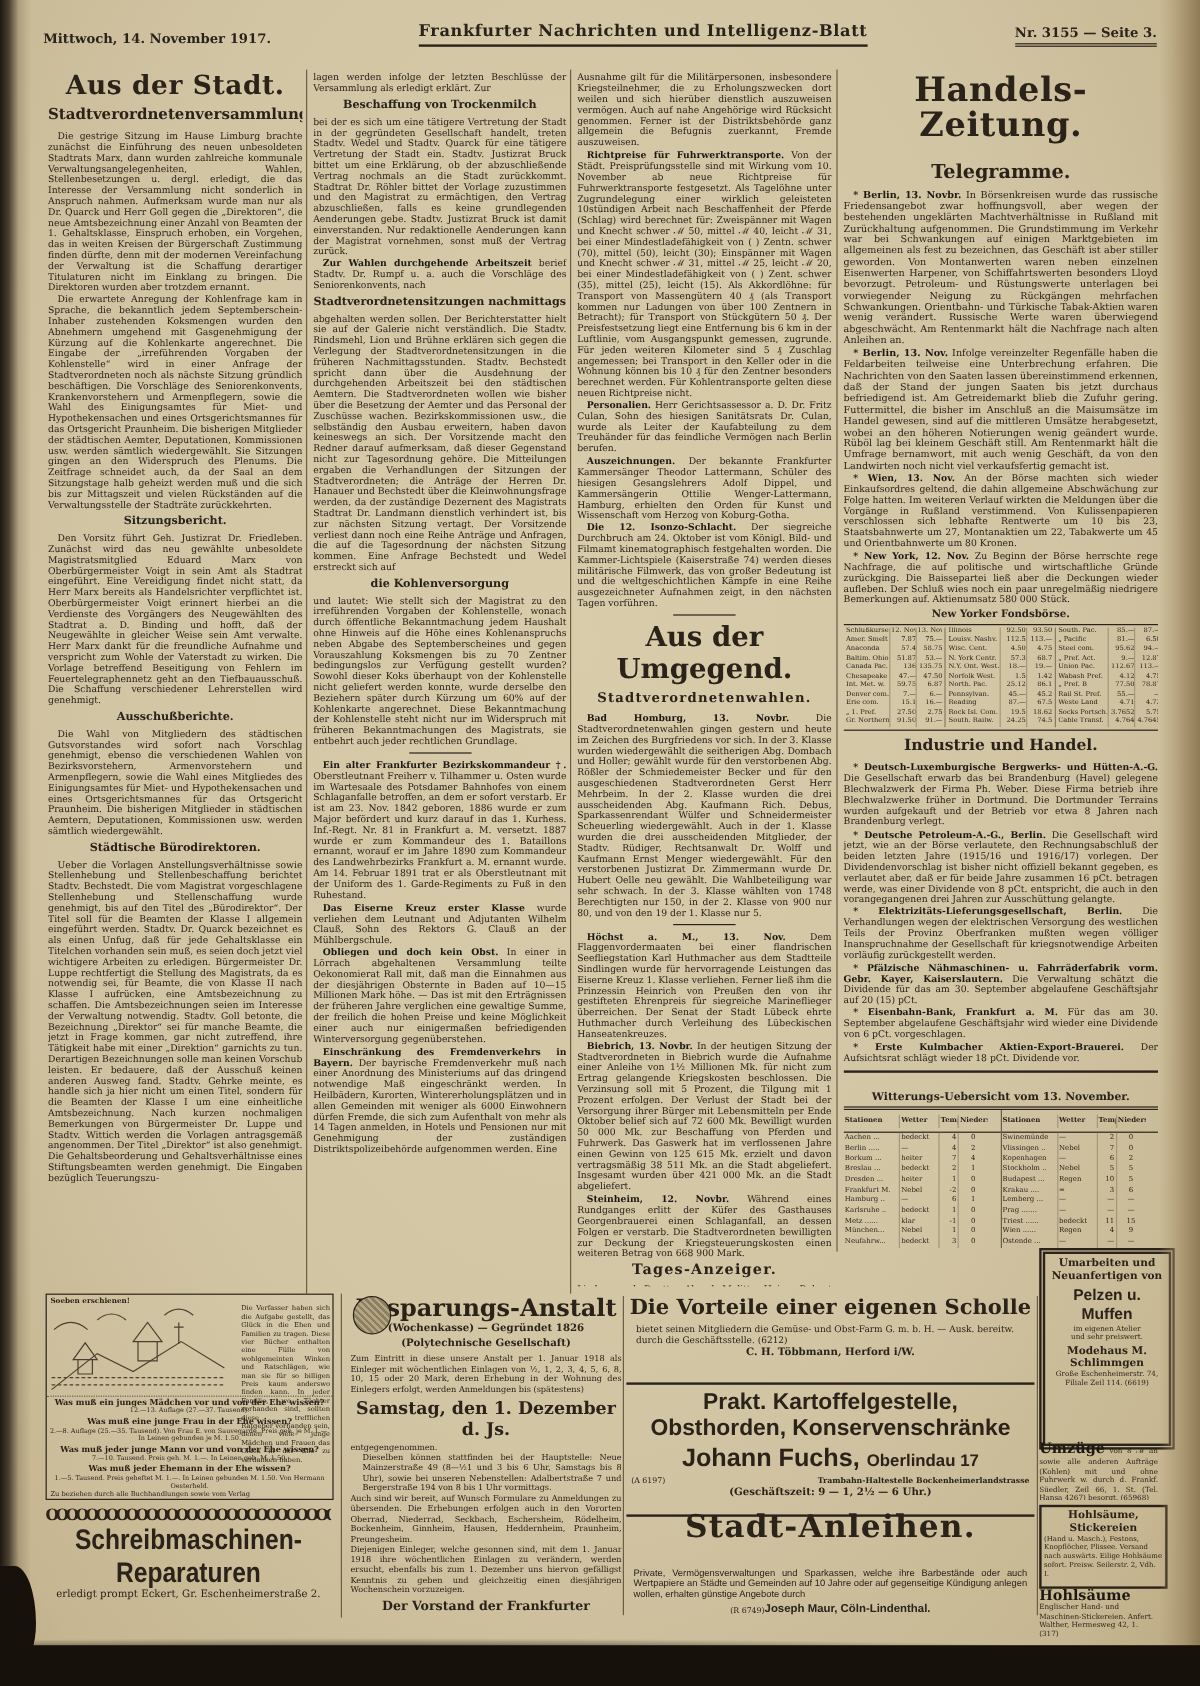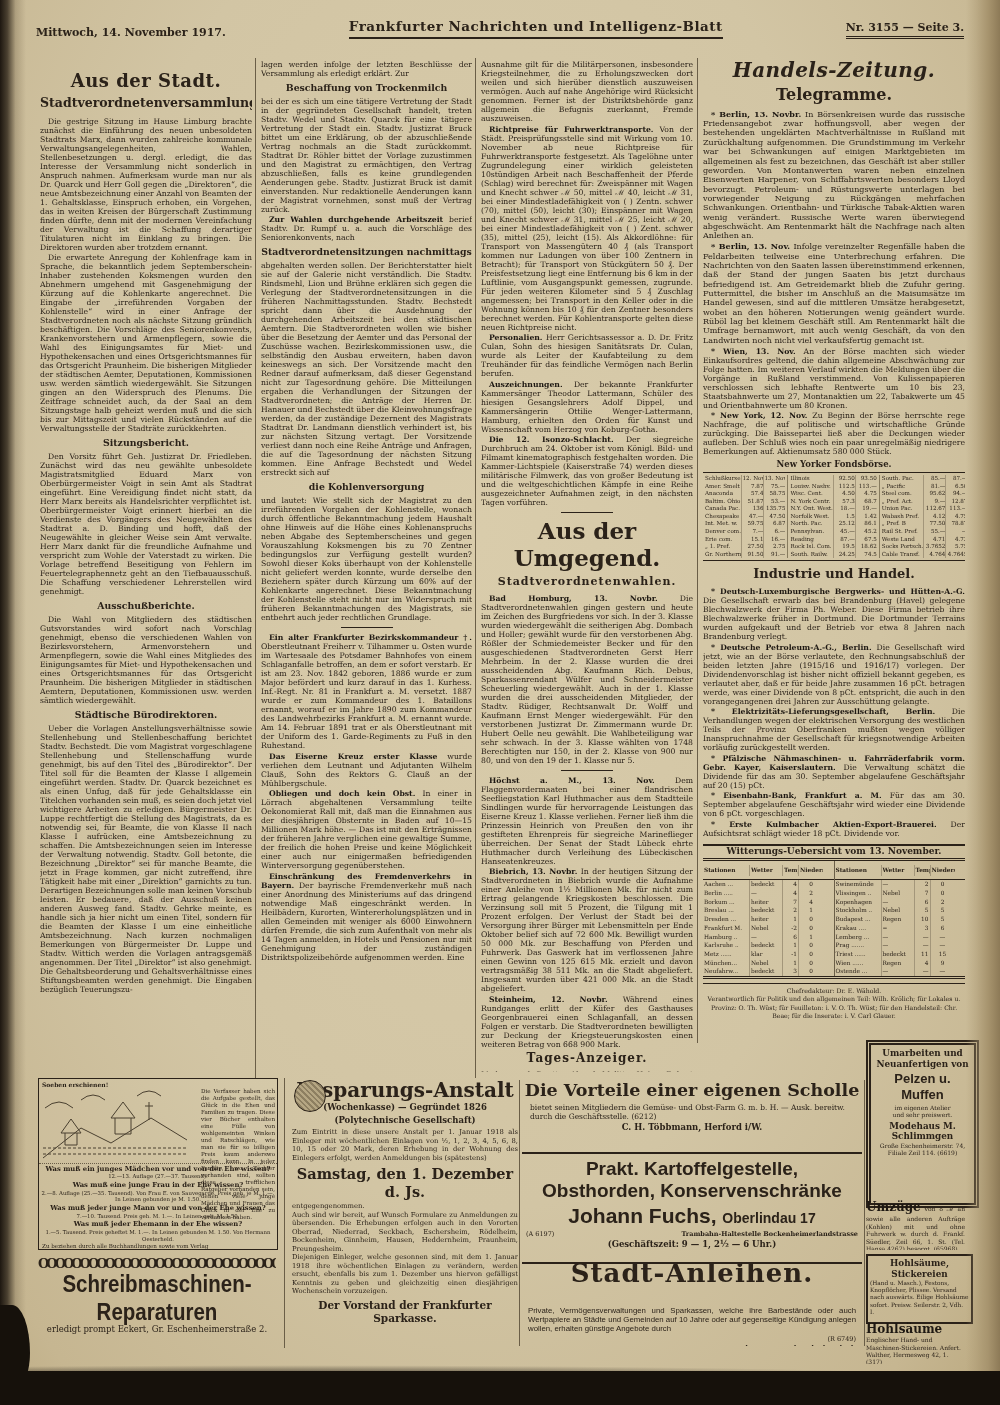--- a/index.html
+++ b/index.html
@@ -18,40 +18,40 @@
   
   .mast{position:absolute;left:36px;right:36px;top:18px;display:flex;justify-content:space-between;align-items:flex-end;}
   .mdate{font-weight:bold;font-size:11px;}
   .mtitle{font-weight:bold;font-size:13.5px;letter-spacing:.5px;border-bottom:2px solid #2b2219;padding-bottom:3px;}
   .mpage{font-weight:bold;font-size:11px;border-bottom:3px double #2b2219;padding-bottom:2px;}
   
   .vdiv{position:absolute;top:58px;width:1px;background:#6a5e47;}
   .col{position:absolute;top:60px;font-size:7.7px;line-height:1.17;text-align:justify;overflow:hidden;}
   .col p{margin:0 0 1.5px;text-indent:8px;}
   .col p.ni{text-indent:0;}
-  .h1{font-weight:bold;text-align:center;font-size:18px;line-height:1.05;margin:12px 0 5px;letter-spacing:.5px;}
+  .h1{font-weight:bold;text-align:center;font-size:22px;line-height:1.05;margin:0 0 5px;letter-spacing:.5px;}
   .h1b{font-weight:bold;text-align:center;font-size:23px;margin:4px 0 4px;}
   .h2{font-weight:bold;text-align:center;font-size:12.5px;margin:0 0 6px;}
   .h2b{font-weight:bold;text-align:center;font-size:12px;margin:2px 0 5px;letter-spacing:1px;}
   .h3{font-weight:bold;text-align:center;font-size:9.3px;margin:5px 0 3px;}
   .sep{width:52px;margin:5px auto;border-top:1.5px solid #2b2219;height:0;}
-  .hz{font-size:20px;margin:0 0 5px;font-style:italic;}
+  .hz{font-size:28px;margin:0 0 15px;}
   .tg{font-size:16px;margin:0 0 5px;}
   .c4p{font-size:8px;}
   b{color:#1e1812;}
   
   .nyt{font-weight:bold;text-align:center;font-size:8.5px;margin:4px 0 2px;}
   .nywrap{display:flex;border-top:1px solid #2b2219;border-bottom:1px solid #2b2219;padding:2px 0;font-size:5.6px;line-height:1.35;}
   .nyg{flex:1;padding:0 2px;border-right:1px solid #877b5e;}
   .nyg:last-child{border-right:none;}
   .nyrow{display:flex;}
   .nyn{flex:1;overflow:hidden;white-space:nowrap;}
   .nyv{width:21px;text-align:right;border-left:1px solid #a3967a;overflow:hidden;white-space:nowrap;}
   
-  .wtitle{font-weight:bold;text-align:center;font-size:9px;margin:6px 0 2px;border-top:2px solid #2b2219;padding-top:0;}
+  .wtitle{font-weight:bold;text-align:center;font-size:9px;margin:6px 0 2px;border-top:2px solid #2b2219;padding-top:16px;}
   .wtable{border-top:3px double #2b2219;border-bottom:3px double #2b2219;display:flex;font-size:5.8px;line-height:1.5;}
   .whalf{flex:1;border-right:1px solid #6a5e47;}
   .whalf:last-child{border-right:none;}
   .whead{display:flex;border-bottom:1px solid #2b2219;font-weight:bold;min-height:18px;align-items:center;}
   .wh{padding:1px;border-right:1px solid #a3967a;overflow:hidden;}
   .wh:nth-child(1){width:44px;}.wh:nth-child(2){width:30px;}.wh:nth-child(3){width:13px;}.wh:nth-child(4){width:22px;border-right:none;}
   .wrow{display:flex;}
   .wc{padding:0 1px;border-right:1px solid #a3967a;overflow:hidden;white-space:nowrap;}
   .wc:nth-child(1){width:44px;}.wc:nth-child(2){width:30px;}.wc:nth-child(3){width:13px;text-align:right;}.wc:nth-child(4){width:22px;text-align:center;border-right:none;}
   .imprint{border-top:1px solid #2b2219;margin-top:4px;padding-top:3px;font-size:6.2px;line-height:1.35;text-align:center;}
@@ -82,21 +82,21 @@
   .schFirm{text-align:center;font-weight:bold;font-size:8.5px;margin-top:1px;}
   #adKart{left:522px;top:1152px;width:340px;height:104px;border-top:2px solid #2b2219;border-bottom:2px solid #2b2219;padding-top:4px;}
   .kartL{font-family:"Liberation Sans",sans-serif;font-weight:bold;font-size:19px;text-align:center;line-height:1.15;}
   .kartName{font-family:"Liberation Sans",sans-serif;font-weight:bold;font-size:21px;text-align:center;margin-top:2px;}
   .kartName small{font-size:14px;}
   .kartMeta{display:flex;justify-content:space-between;font-size:6.5px;padding:0 4px;margin-top:2px;}
   .kartHours{text-align:center;font-weight:bold;font-size:8.5px;margin-top:1px;}
   #adStadt{left:522px;top:1260px;width:340px;height:86px;}
   .stTitle{font-weight:bold;font-size:26px;text-align:center;letter-spacing:1px;line-height:1;margin-bottom:20px;}
   .stBody{font-size:7.8px;text-align:justify;padding:0 6px;font-family:"Liberation Sans",sans-serif;}
-  .stRow{display:flex;justify-content:center;padding:2px 6px 0;align-items:flex-end;flex-direction:column;}
+  .stRow{display:flex;justify-content:center;padding:2px 6px 0;align-items:flex-end;}
   .stFirm{font-weight:bold;font-size:9.5px;font-family:"Liberation Sans",sans-serif;}
   .stCode{font-size:6.5px;}
   #adPelz{left:866px;top:1040px;width:99px;height:152px;border:5px double #2b2219;text-align:center;padding:3px 2px;font-size:6px;line-height:1.2;}
   .pzL{font-weight:bold;font-size:8.8px;}
   .pzBig{font-family:"Liberation Sans",sans-serif;font-weight:bold;font-size:13px;margin:2px 0;}
   .pzFirm{font-weight:bold;font-size:8.8px;margin-top:2px;}
   #adUmz{left:866px;top:1200px;width:99px;height:50px;font-size:6px;line-height:1.25;text-align:justify;}
   .umB{font-weight:bold;font-size:12px;}
   #adHohl1{left:866px;top:1254px;width:99px;height:62px;border:2px solid #2b2219;padding:2px;font-size:5.8px;line-height:1.25;}
   .h1T{font-weight:bold;font-size:8.8px;text-align:center;}
@@ -566,20 +566,21 @@
   <div class="ad" id="adErsp">
     <div style="position:relative;">
       <div class="erSeal"></div>
       <div class="erTitle">Ersparungs-Anstalt</div>
       <div class="erSub">(Wochenkasse) — Gegründet 1826</div>
       <div class="erSub">(Polytechnische Gesellschaft)</div>
     </div>
     <div style="margin-top:3px;">Zum Eintritt in diese unsere Anstalt per 1. Januar 1918 als Einleger mit wöchentlichen Einlagen von ½, 1, 2, 3, 4, 5, 6, 8, 10, 15 oder 20 Mark, deren Erhebung in der Wohnung des Einlegers erfolgt, werden Anmeldungen bis (spätestens)</div>
     <div class="erDate">Samstag, den 1. Dezember d. Js.</div>
     <div>entgegengenommen.</div>
+    <div class="erInd">Dieselben können stattfinden bei der Hauptstelle: Neue Mainzerstraße 49 (8—½1 und 3 bis 6 Uhr, Samstags bis 8 Uhr), sowie bei unseren Nebenstellen: Adalbertstraße 7 und Bergerstraße 194 von 8 bis 1 Uhr vormittags.</div>
     <div>Auch sind wir bereit, auf Wunsch Formulare zu Anmeldungen zu übersenden. Die Erhebungen erfolgen auch in den Vororten Oberrad, Niederrad, Seckbach, Eschersheim, Rödelheim, Bockenheim, Ginnheim, Hausen, Heddernheim, Praunheim, Preungesheim.</div>
     <div>Diejenigen Einleger, welche gesonnen sind, mit dem 1. Januar 1918 ihre wöchentlichen Einlagen zu verändern, werden ersucht, ebenfalls bis zum 1. Dezember uns hiervon gefälligst Kenntnis zu geben und gleichzeitig einen diesjährigen Wochenschein vorzuzeigen.</div>
     <div class="erSig">Der Vorstand der Frankfurter Sparkasse.</div>
   </div>
 
   <div class="ad" id="adScholle">
     <div class="schTitle">Die Vorteile einer eigenen Scholle</div>
     <div style="padding:0 8px;"><span>bietet seinen Mitgliedern die Gemüse- und Obst-Farm G. m. b. H. — Ausk. bereitw. durch die Geschäftsstelle.</span> <span>(6212)</span></div>
     <div class="schFirm">C. H. Többmann, Herford i/W.</div>
   </div>

